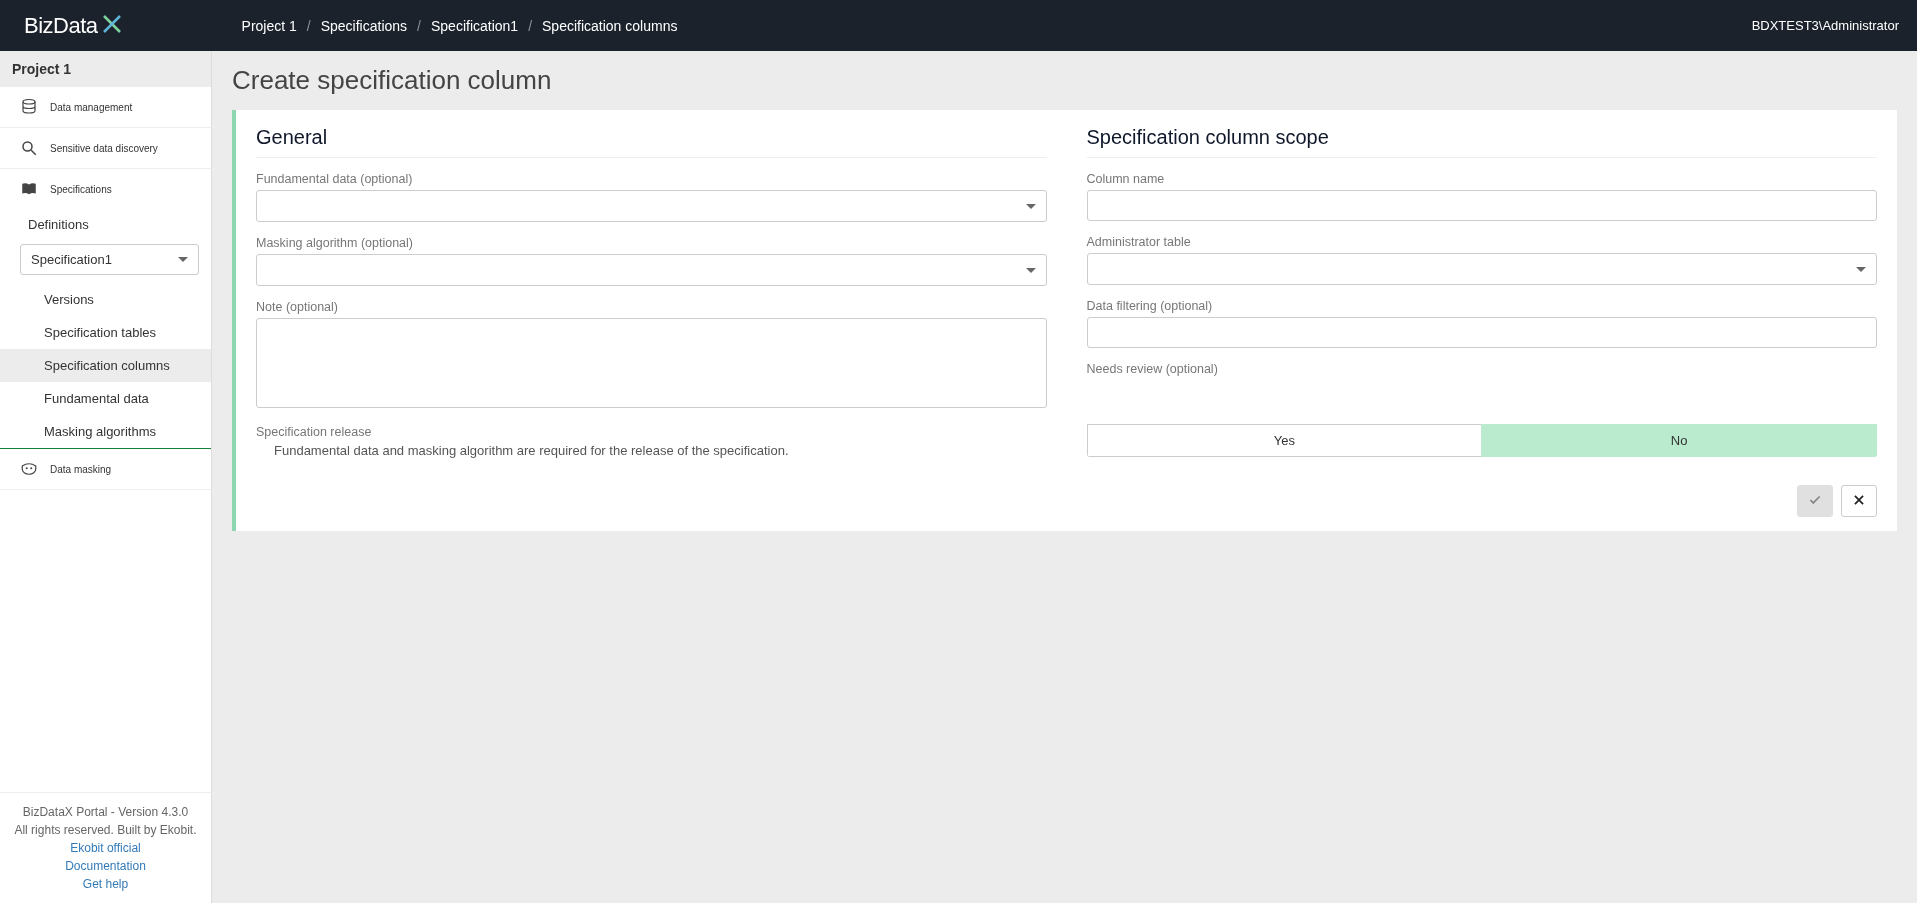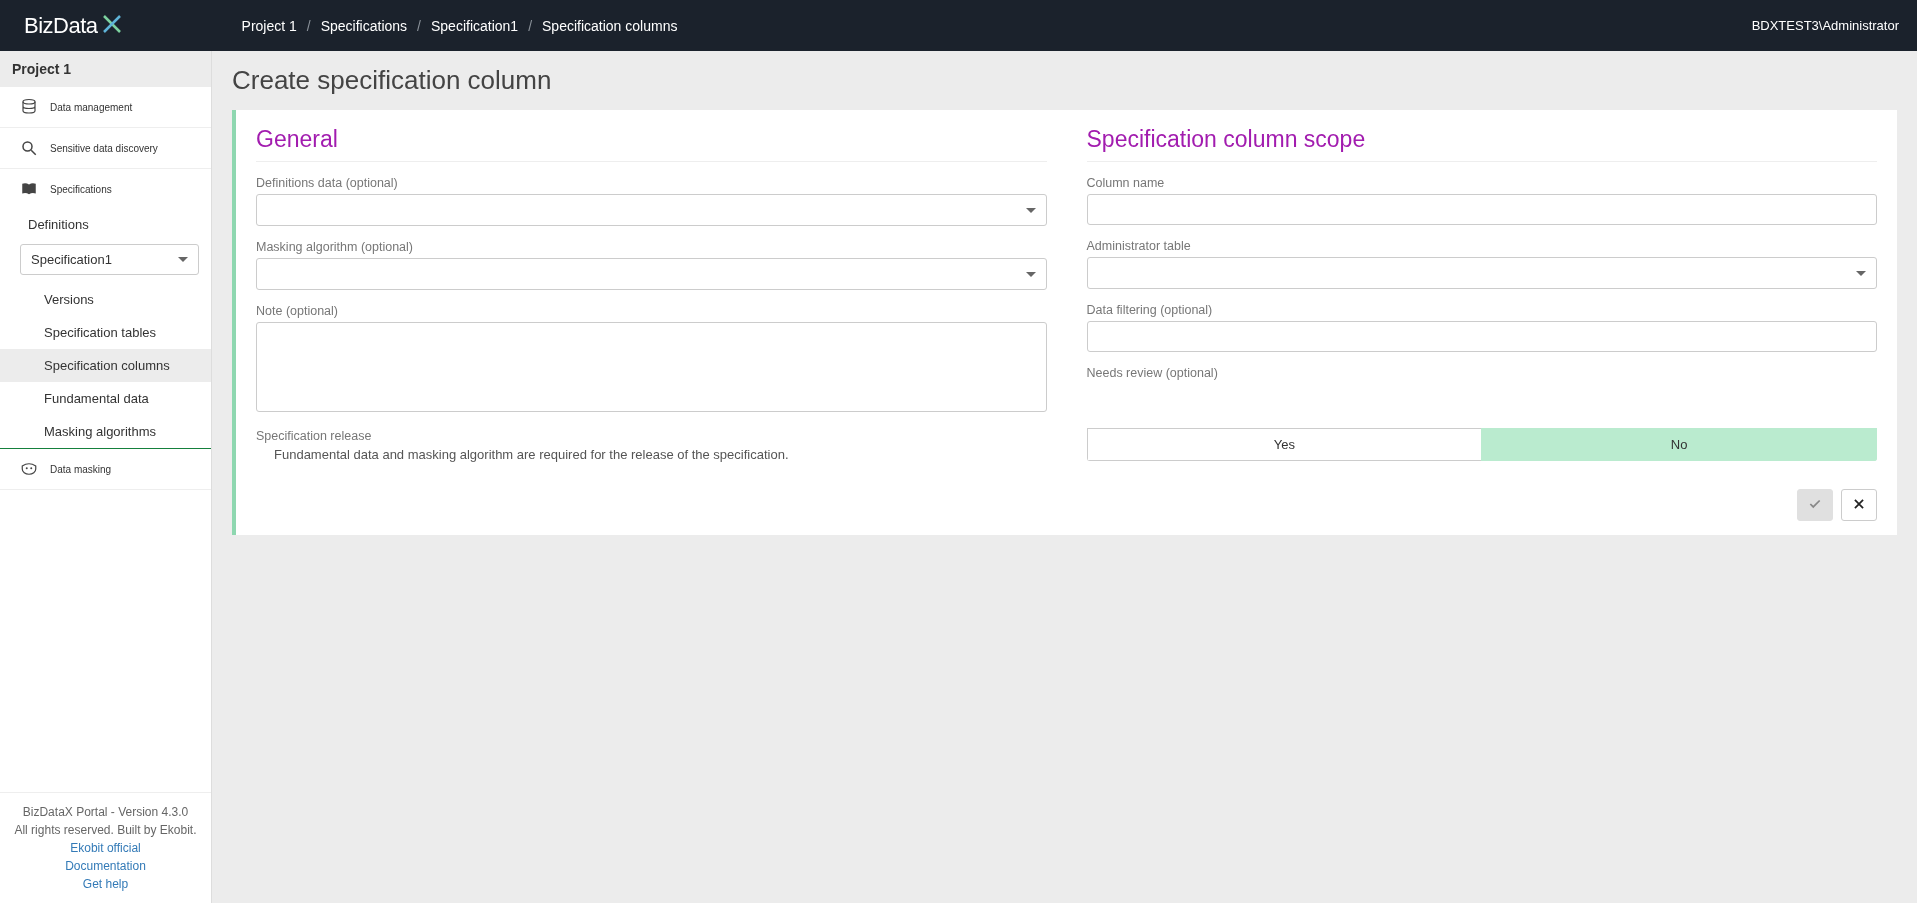--- a/index.html
+++ b/index.html
@@ -98,21 +98,21 @@
     background: #fff;
     border-left: 4px solid #8ed7b0;
     padding: 16px 20px 14px 20px;
     display: flex;
     flex-direction: column;
     gap: 0;
   }
   .panels { display: flex; gap: 40px; }
   .panel { flex: 1; min-width: 0; }
   .panel h3 {
-    font-size: 23px; font-weight: 400; color:#a21caf;
+    font-size: 20px; font-weight: 400; color:#0f172a;
     padding-bottom: 8px;
     border-bottom: 1px solid #eee;
     margin-bottom: 14px;
   }
   .field { margin-bottom: 14px; }
   .field-label { font-size: 12.5px; color: #777; margin-bottom: 4px; display:block; }
   .input, .select, .textarea {
     width: 100%;
     border: 1px solid #ccc;
     border-radius: 3px;
@@ -248,21 +248,21 @@
   <div class="content">
     <div class="page-title">Create specification column</div>
 
     <div class="card">
       <div class="panels">
 
         <div class="panel">
           <h3>General</h3>
 
           <div class="field">
-            <label class="field-label">Definitions data (optional)</label>
+            <label class="field-label">Fundamental data (optional)</label>
             <div class="select">
               <span></span>
                 <span class="caret-down"></span>
             </div>
           </div>
 
           <div class="field">
             <label class="field-label">Masking algorithm (optional)</label>
             <div class="select">
               <span></span>

